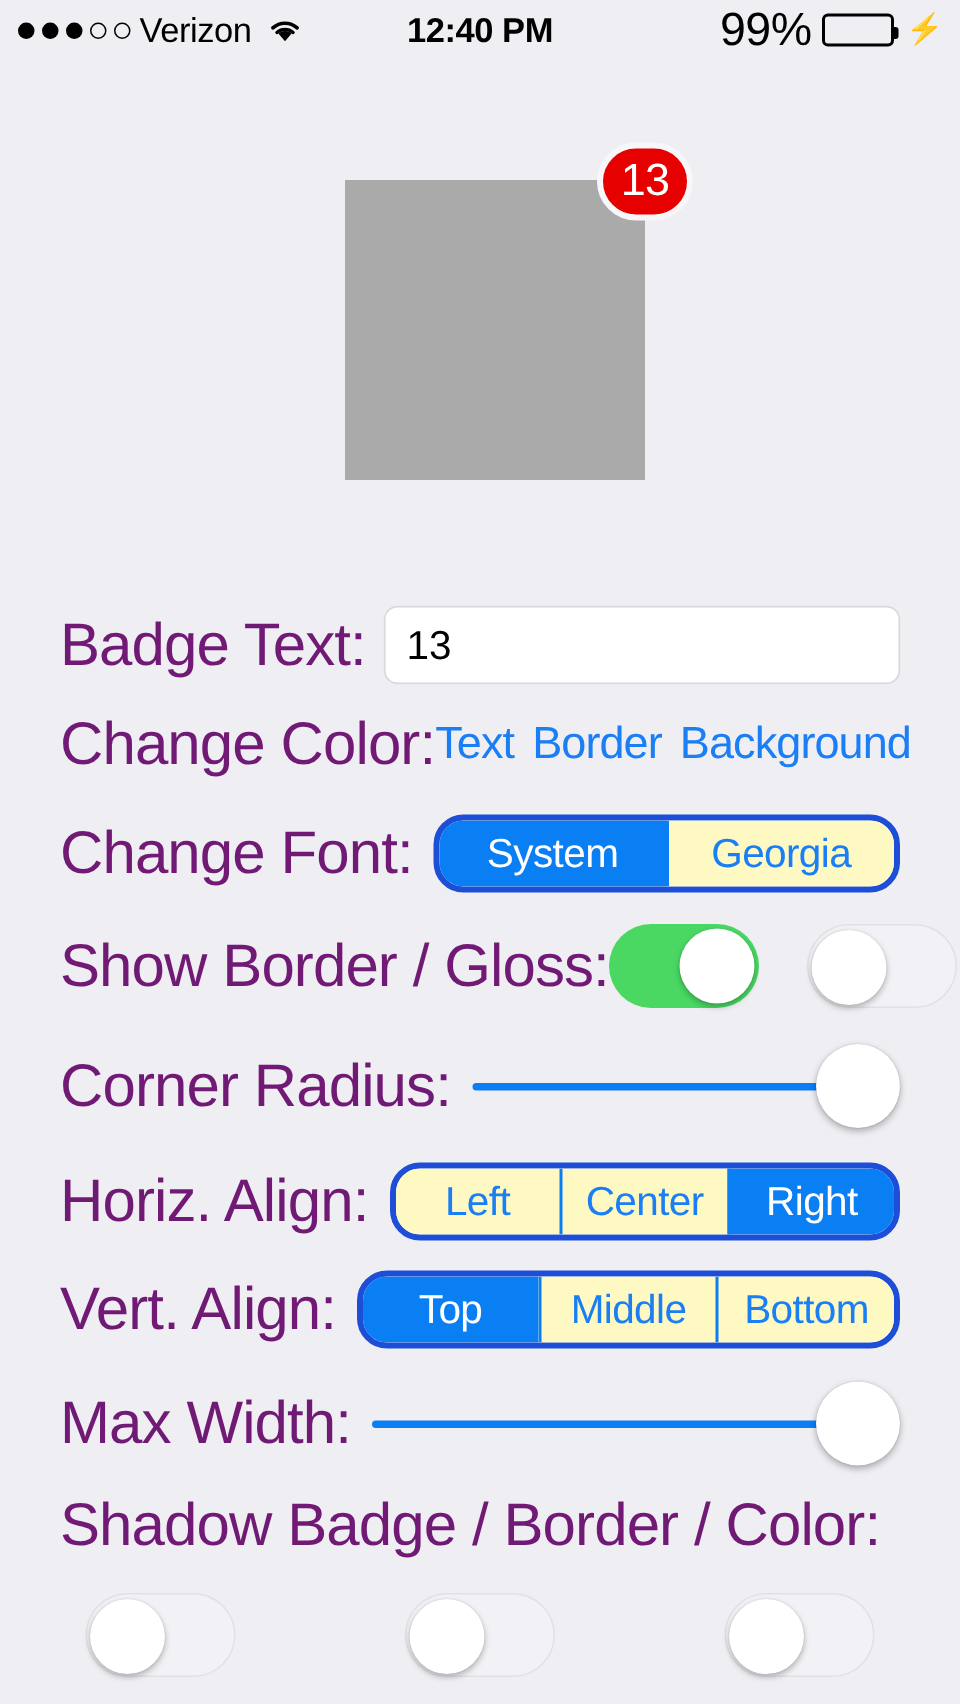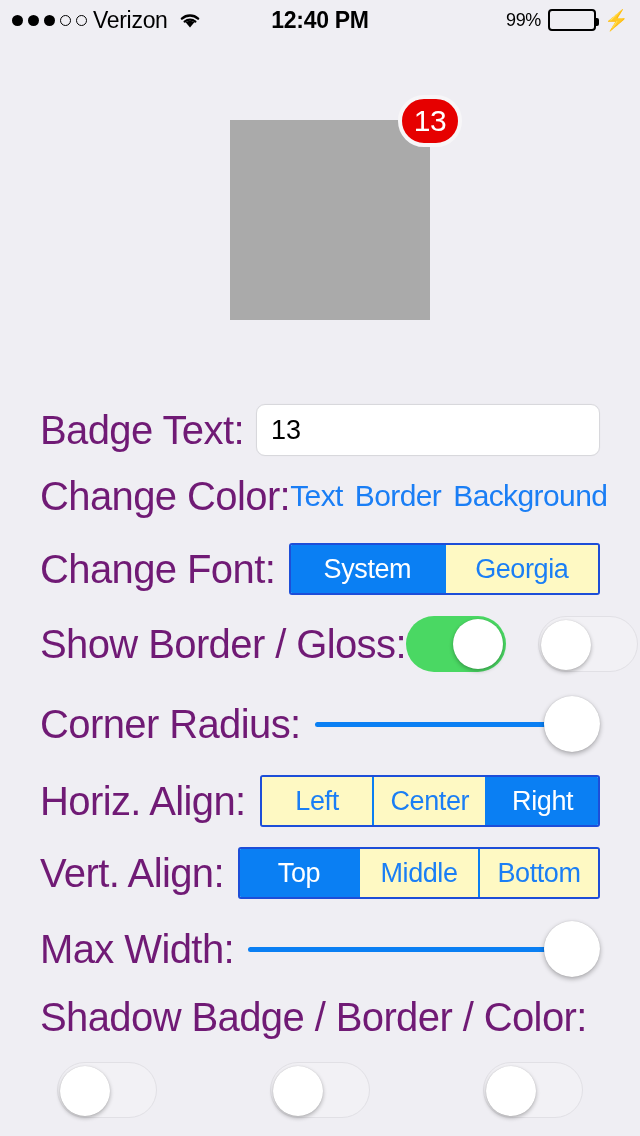--- a/index.html
+++ b/index.html
@@ -41,21 +41,21 @@
   .sb-center {
     position: absolute; left: 0; top: 0;
     width: 640px; height: 40px;
     display: flex; align-items: center; justify-content: center;
     font-size: 23px; font-weight: bold; letter-spacing: -0.3px;
   }
   .sb-right {
     position: absolute; right: 11px; top: 0; height: 40px;
     display: flex; align-items: center; gap: 7px;
   }
-  .batt-pct { font-size: 18px; letter-spacing: -0.3px; }
+  .batt-pct { font-size: 31px; letter-spacing: -0.3px; }
   .battery {
     width: 48px; height: 22px;
     border: 2px solid #000; border-radius: 4px;
     position: relative; box-sizing: border-box;
     padding: 2px;
   }
   .battery::after {
     content: ""; position: absolute;
     right: -5px; top: 7px; width: 3px; height: 8px;
     background: #000; border-radius: 0 2px 2px 0;
@@ -127,22 +127,22 @@
   .link {
     font-size: 30px;
     color: #1a7ef5;
     letter-spacing: -0.6px;
     white-space: nowrap;
   }
 
   
   .seg {
     display: flex;
-    border: 2px solid #1d4ed8;
-    border-radius: 3px;
+    border: 4px solid #1d4ed8;
+    border-radius: 20px;
     overflow: hidden;
     box-sizing: border-box;
     height: 52px;
     margin-left: 14px;
     margin-right: 40px;
     flex: 1;
   }
   .seg .segbtn {
     flex: 1;
     display: flex;

